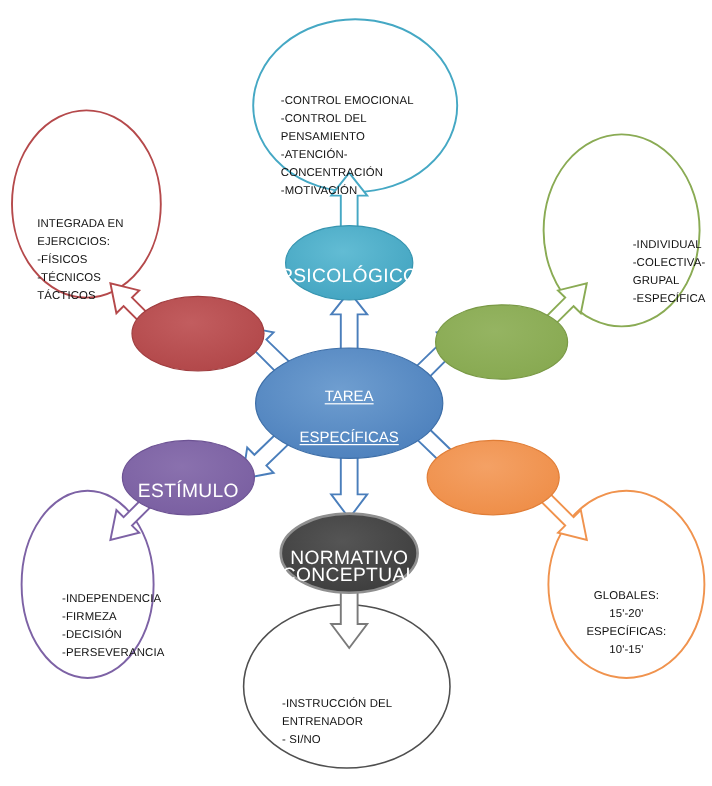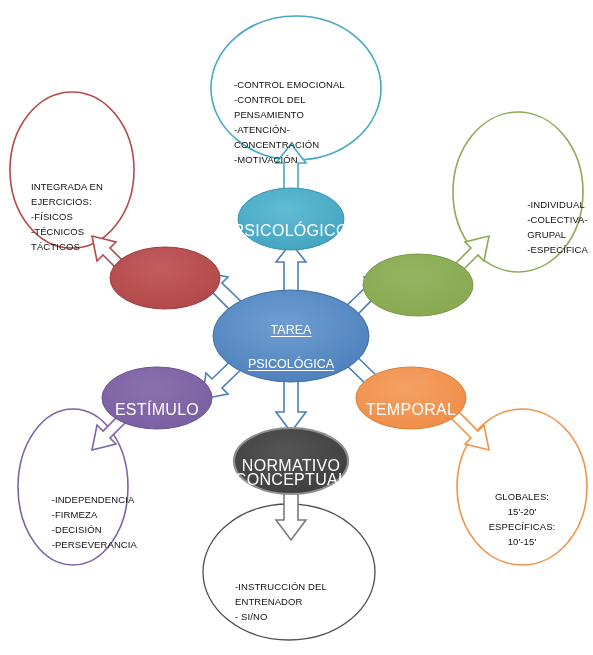--- a/index.html
+++ b/index.html
@@ -88,36 +88,33 @@
     <ellipse cx="418" cy="285" rx="55" ry="31" fill="url(#gGreen)" stroke="#7a9a46" stroke-width="1"></ellipse>
     <ellipse cx="157" cy="398" rx="55" ry="31" fill="url(#gPurple)" stroke="#6d5394" stroke-width="1"></ellipse>
     <ellipse cx="411" cy="398" rx="55" ry="31" fill="url(#gOrange)" stroke="#e07d36" stroke-width="1"></ellipse>
     <ellipse cx="291" cy="461" rx="57" ry="33" fill="url(#gDark)" stroke="#8f8f8f" stroke-width="2.2"></ellipse>
 
     <ellipse cx="291" cy="336" rx="78" ry="46" fill="url(#gCenter)" stroke="#3e6fa8" stroke-width="1"></ellipse>
   </svg>
 
   <div class="lbl center-lbl" style="left:213px;top:324px;width:156px;height:46px;">
     <div><u>TAREA</u><br>
-         <u>PSICOLÓGICA</u></div>
+         <u>ESPECÍFICAS</u></div>
   </div>
 
   <div class="lbl node-lbl" style="left:238px;top:205px;width:106px;height:28px;">
     <div>PSICOLÓGICO</div>
     </div>
 
 
 
   <div class="lbl node-lbl" style="left:104px;top:384px;width:106px;height:28px;">
     <div>ESTÍMULO</div>
     </div>
 
-  <div class="lbl node-lbl" style="left:358px;top:384px;width:106px;height:28px;">
-    <div>TEMPORAL</div>
-    </div>
 
   <div class="lbl node-lbl" style="left:236px;top:440px;width:110px;height:42px;">
     <div>NORMATIVO
 CONCEPTUAL</div>
     </div>
 
   <div class="lbl outer-lbl outer-left" style="left:234px;top:36px;width:140px;height:100px;justify-content:flex-start;">
     <div>-CONTROL EMOCIONAL
 -CONTROL DEL
 PENSAMIENTO

